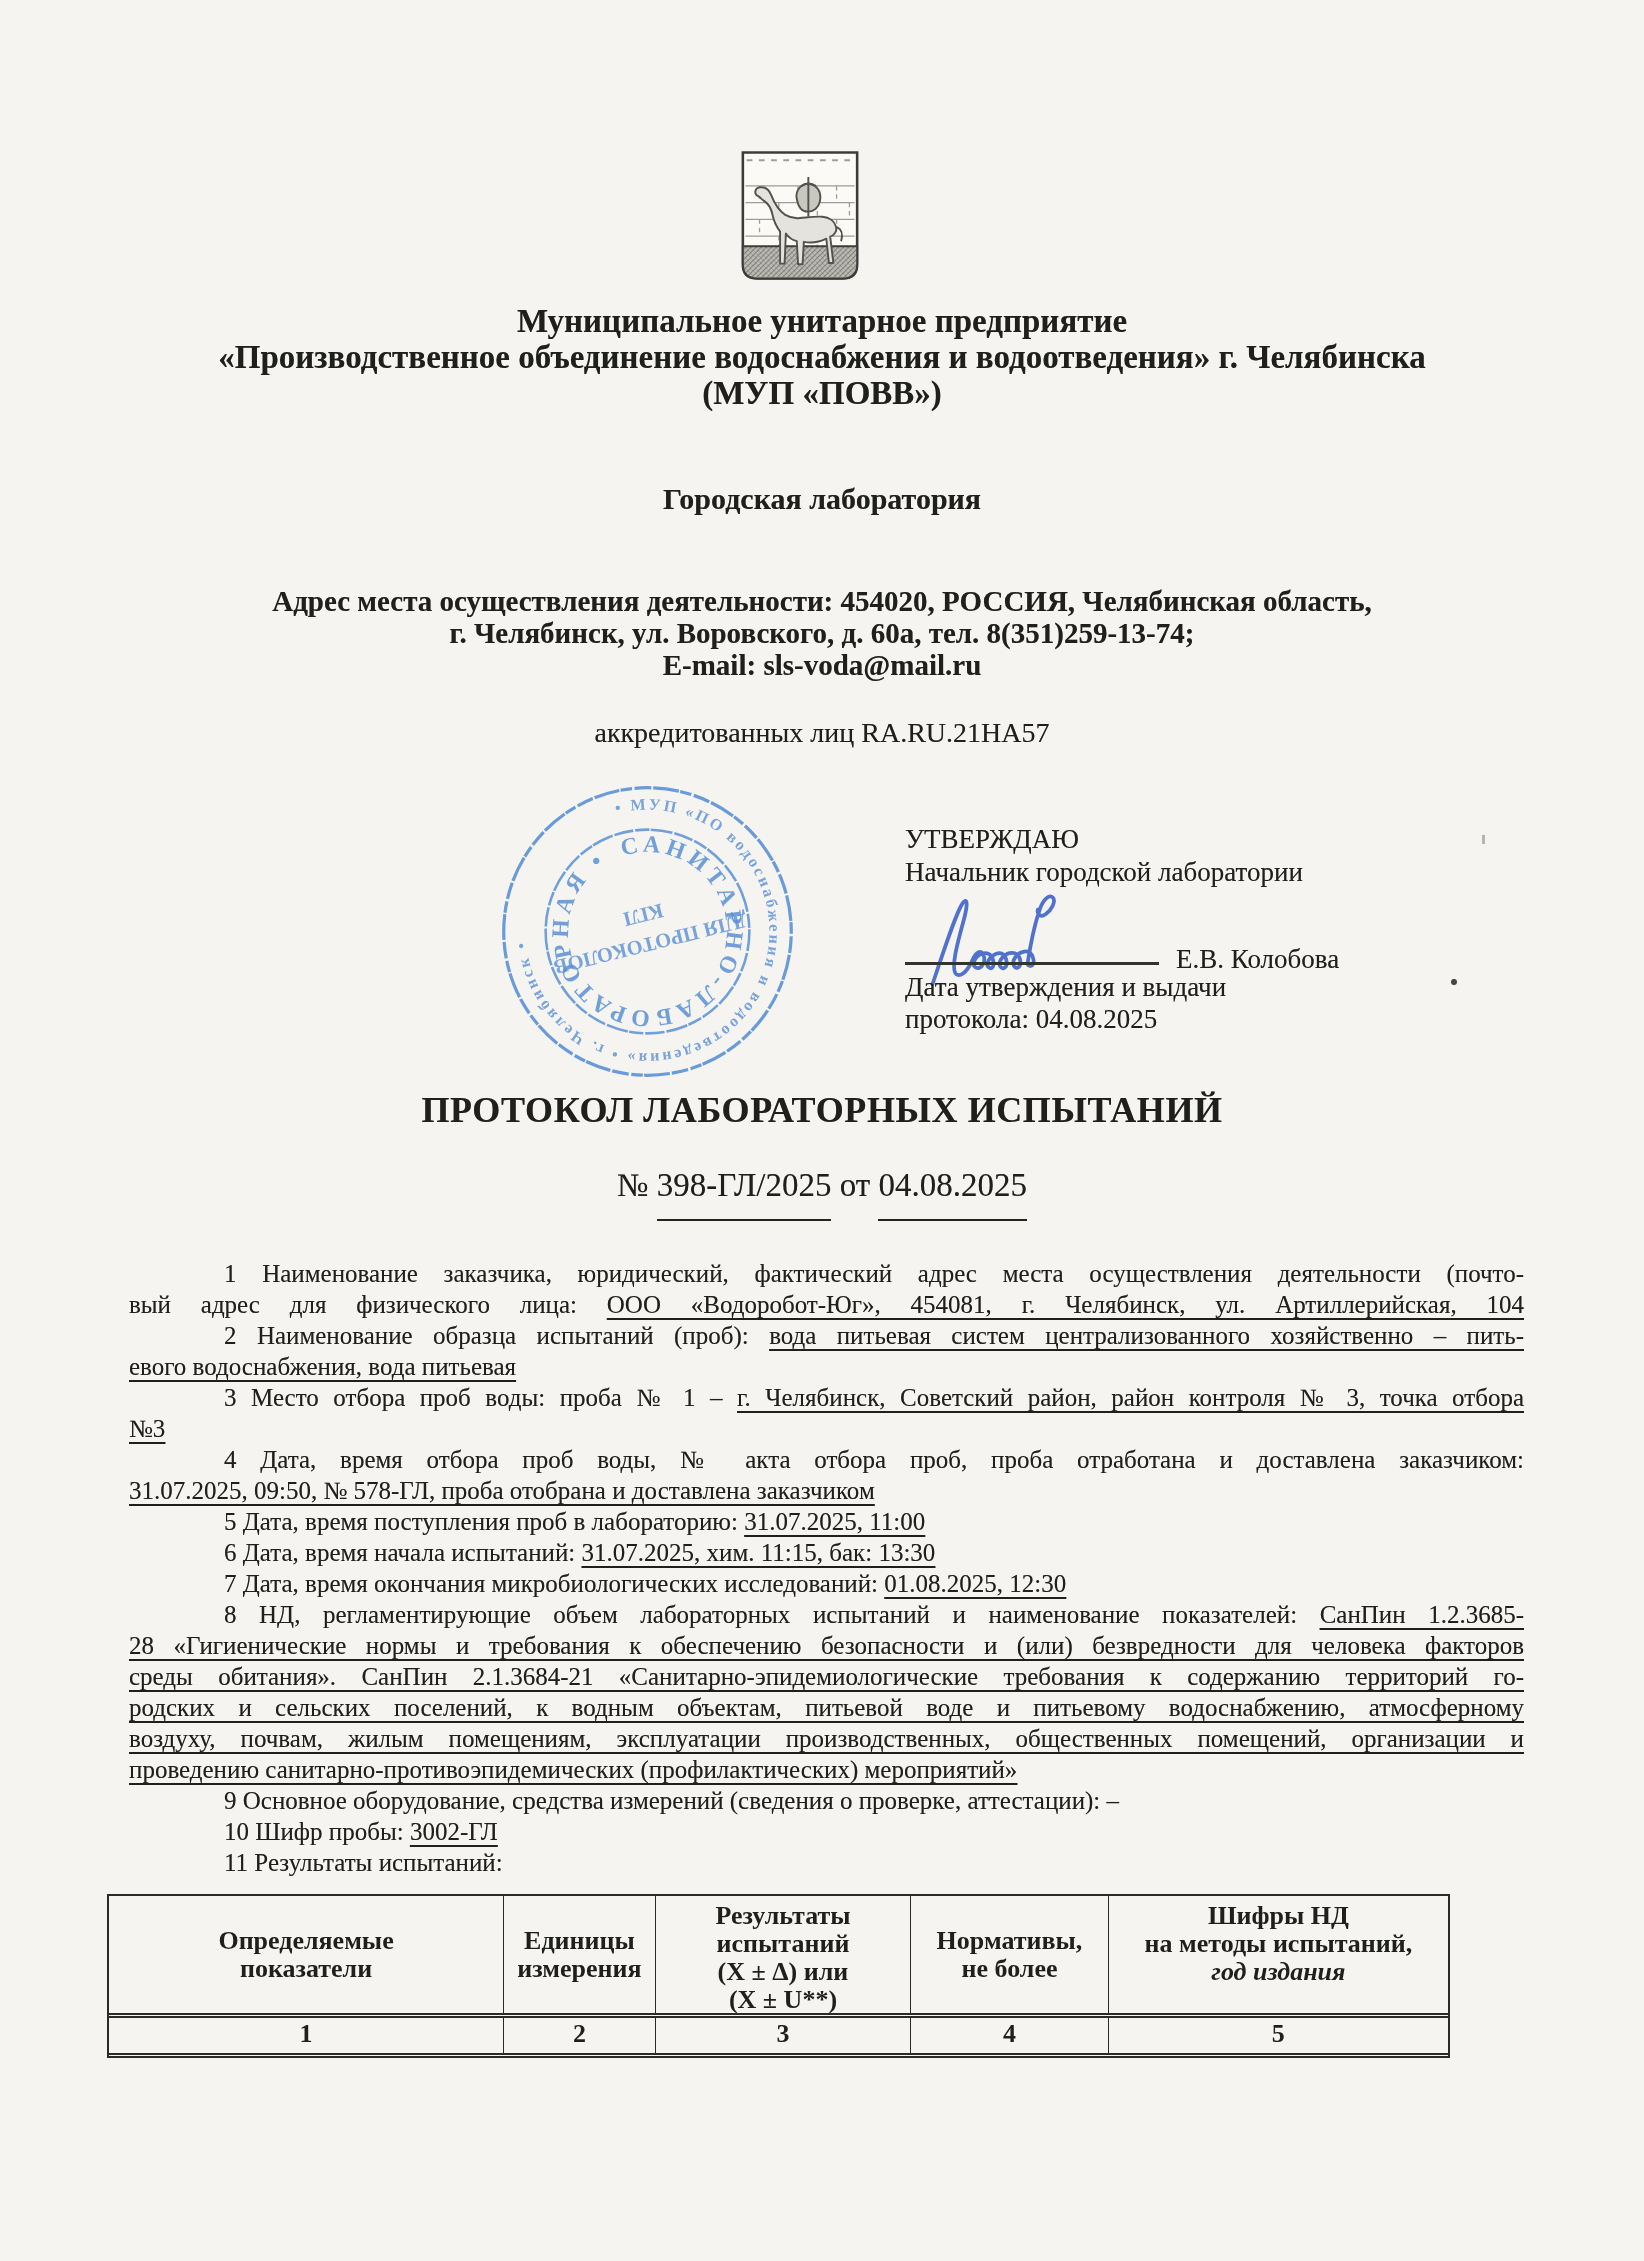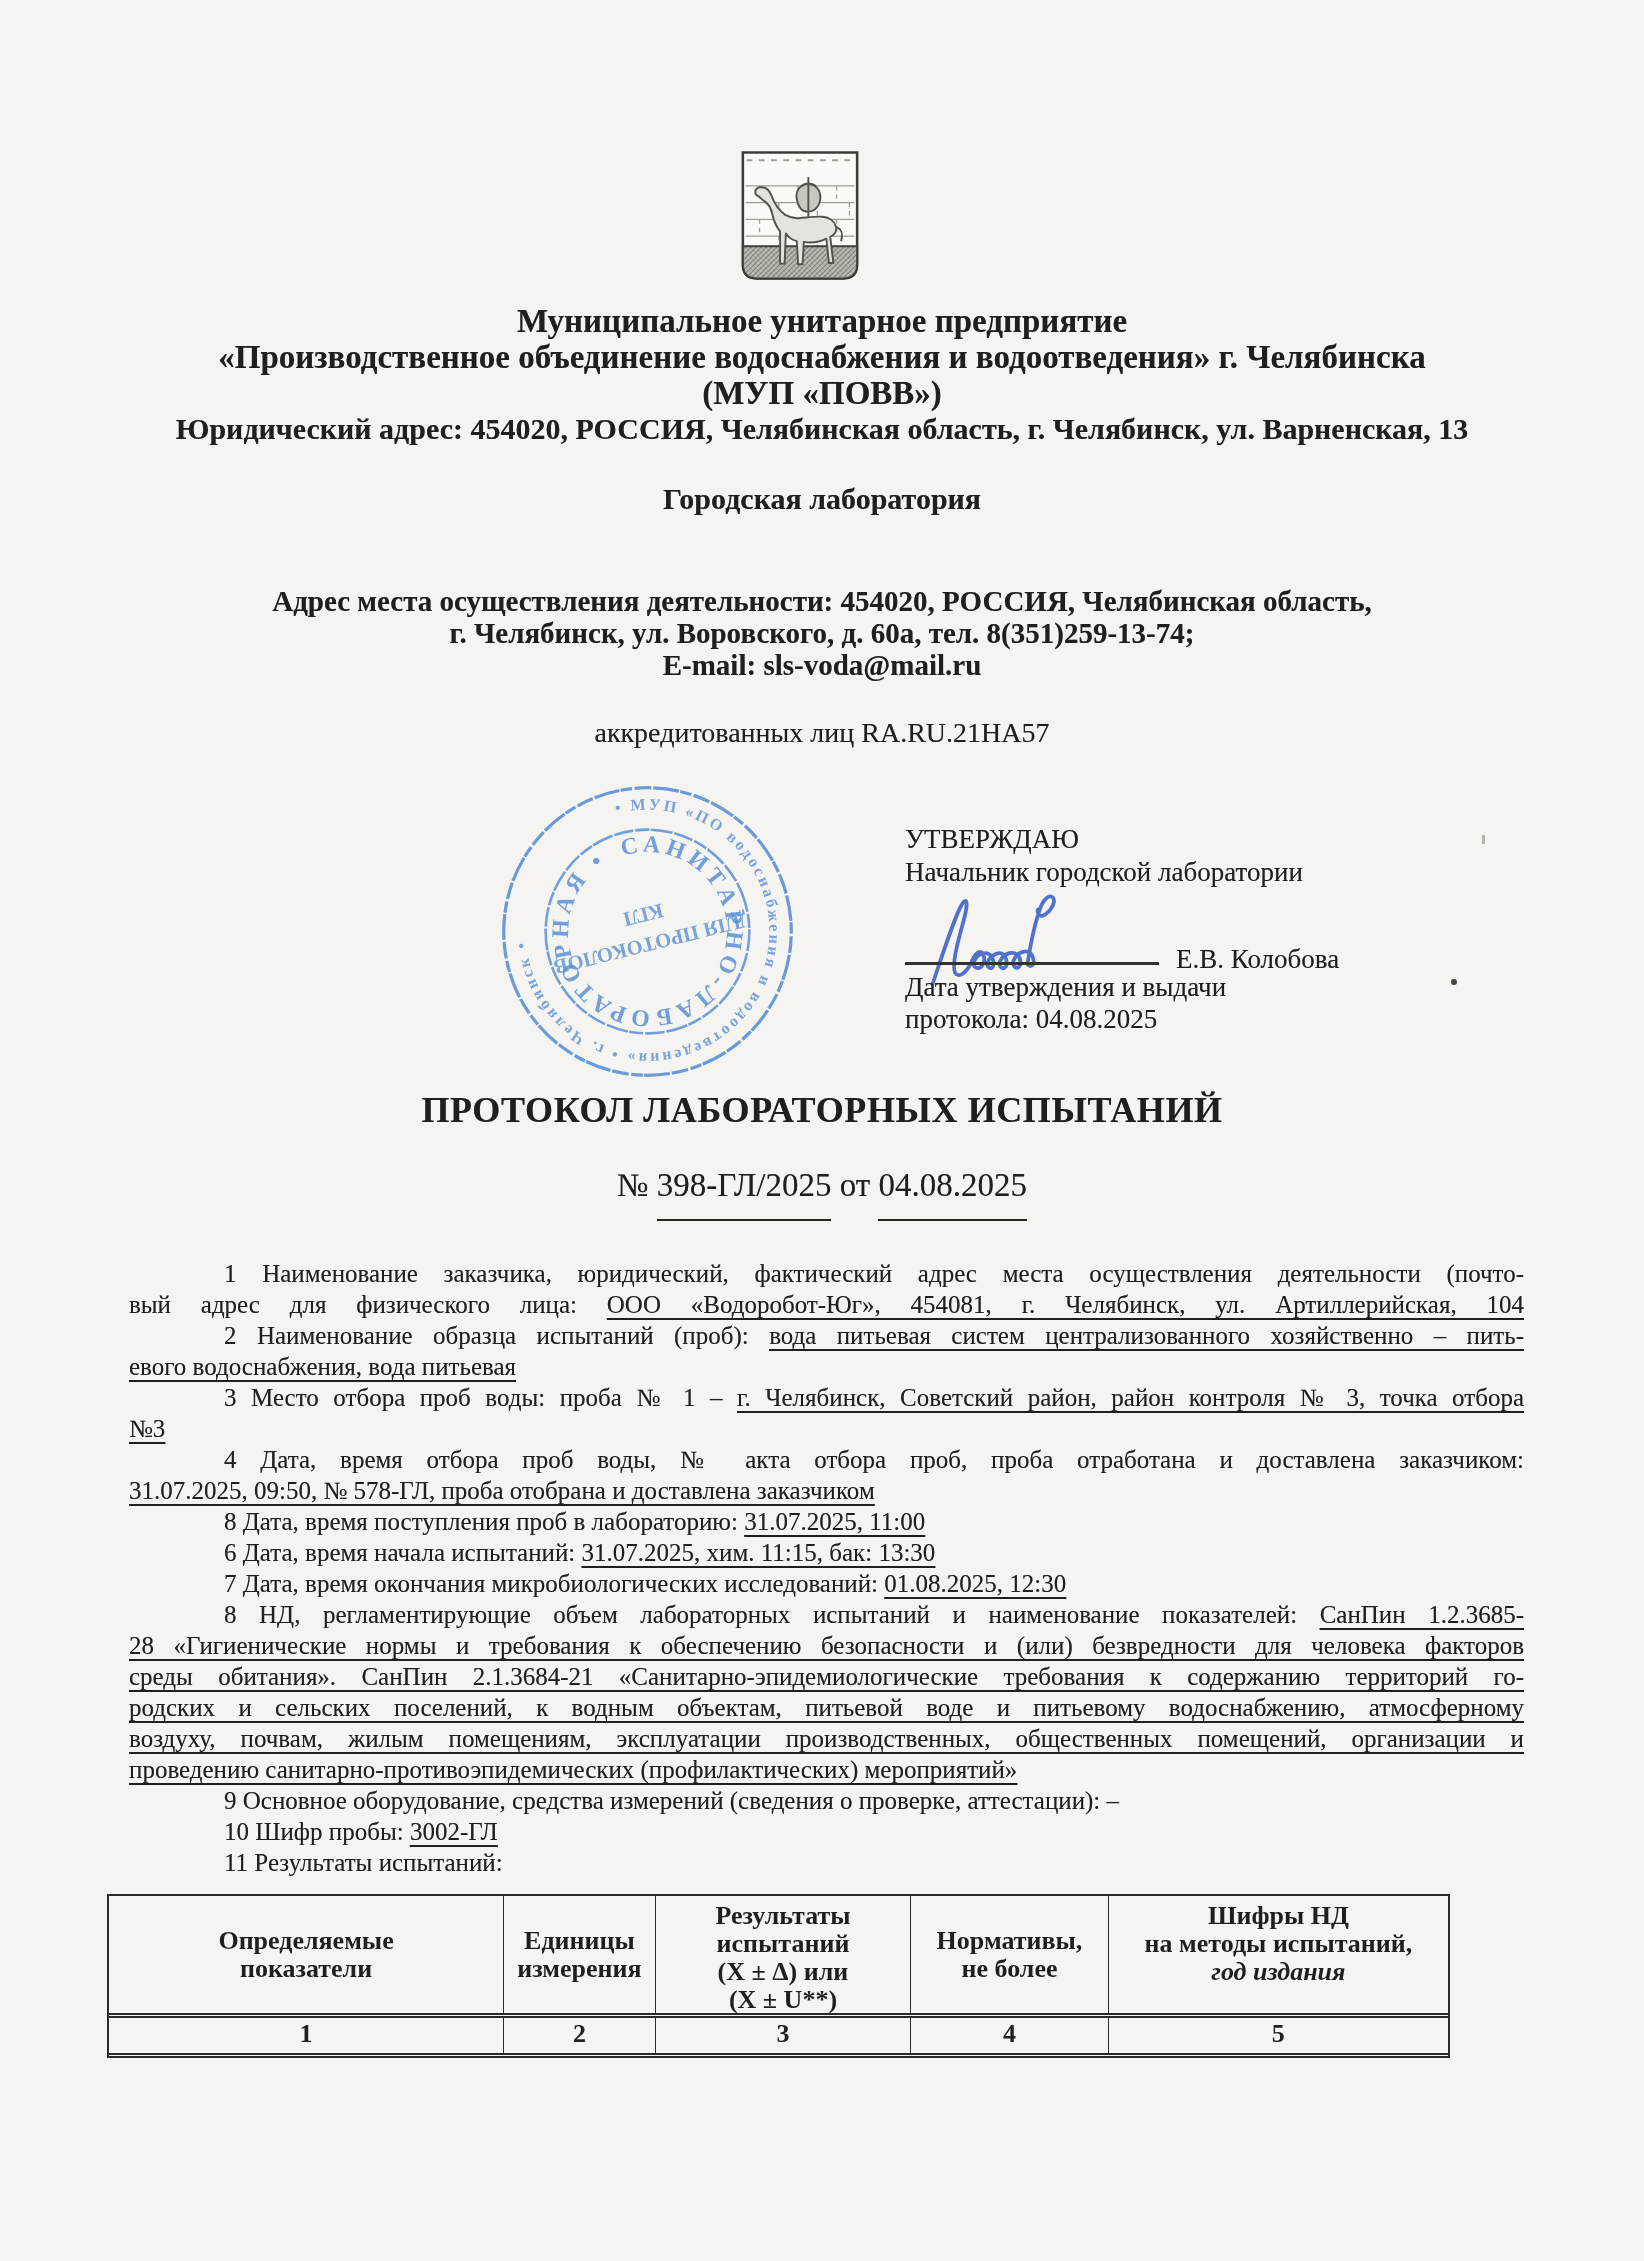--- a/index.html
+++ b/index.html
@@ -106,21 +106,20 @@
       <path d="M88,76 C85,61 97,51 108,53 C120,55 127,66 124,80 C122,90 114,96 105,96 C96,96 90,88 88,76 Z" fill="#c9c8c0" stroke="#53524c" stroke-width="3"></path>
       <path d="M106,42 V104" stroke="#53524c" stroke-width="3"></path>
       <path d="M96,56 Q106,48 118,56" fill="none" stroke="#53524c" stroke-width="3"></path>
     </g>
   </svg>
 
   <div id="org">
     <div class="org-l soft">Муниципальное унитарное предприятие</div>
     <div class="org-l soft">«Производственное объединение водоснабжения и водоотведения» г. Челябинска</div>
     <div class="org-l soft">(МУП «ПОВВ»)</div>
-    <div class="org-addr soft">Юридический адрес: 454020, РОССИЯ, Челябинская область, г. Челябинск, ул. Варненская, 13</div>
   </div>
 
   <div id="service">
     <div class="svc-l soft">Городская лаборатория</div>
   </div>
 
   <div id="activity">
     <div class="act-l soft">Адрес места осуществления деятельности: 454020, РОССИЯ, Челябинская область,</div>
     <div class="act-l soft">г. Челябинск, ул. Воровского, д. 60а, тел. 8(351)259-13-74;</div>
     <div class="act-l soft">E-mail: sls-voda@mail.ru</div>
@@ -175,21 +174,21 @@
 
   <div id="body-text" class="soft">
       <div class="bline just ind"><span>1 Наименование заказчика, юридический, фактический адрес места осуществления деятельности (почто-</span></div>
       <div class="bline just"><span>вый адрес для физического лица: </span><span class="us">ООО «Водоробот-Юг», 454081, г. Челябинск, ул. Артиллерийская, 104</span></div>
       <div class="bline just ind"><span>2 Наименование образца испытаний (проб): </span><span class="us">вода питьевая систем централизованного хозяйственно – пить-</span></div>
       <div class="bline"><span class="us">евого водоснабжения, вода питьевая</span></div>
       <div class="bline just ind"><span>3 Место отбора проб воды: проба № 1 – </span><span class="us">г. Челябинск, Советский район, район контроля № 3, точка отбора</span></div>
       <div class="bline"><span class="us">№3</span></div>
       <div class="bline just ind"><span>4 Дата, время отбора проб воды, № акта отбора проб, проба отработана и доставлена заказчиком:</span></div>
       <div class="bline"><span class="us">31.07.2025, 09:50, № 578-ГЛ, проба отобрана и доставлена заказчиком</span></div>
-      <div class="bline ind"><span>8 Дата, время поступления проб в лабораторию: </span><span class="us">31.07.2025, 11:00</span></div>
+      <div class="bline ind"><span>5 Дата, время поступления проб в лабораторию: </span><span class="us">31.07.2025, 11:00</span></div>
       <div class="bline ind"><span>6 Дата, время начала испытаний: </span><span class="us">31.07.2025, хим. 11:15, бак: 13:30</span></div>
       <div class="bline ind"><span>7 Дата, время окончания микробиологических исследований: </span><span class="us">01.08.2025, 12:30</span></div>
       <div class="bline just ind"><span>8 НД, регламентирующие объем лабораторных испытаний и наименование показателей: </span><span class="us">СанПин 1.2.3685-</span></div>
       <div class="bline just"><span class="us">28 «Гигиенические нормы и требования к обеспечению безопасности и (или) безвредности для человека факторов</span></div>
       <div class="bline just"><span class="us">среды обитания». СанПин 2.1.3684-21 «Санитарно-эпидемиологические требования к содержанию территорий го-</span></div>
       <div class="bline just"><span class="us">родских и сельских поселений, к водным объектам, питьевой воде и питьевому водоснабжению, атмосферному</span></div>
       <div class="bline just"><span class="us">воздуху, почвам, жилым помещениям, эксплуатации производственных, общественных помещений, организации и</span></div>
       <div class="bline"><span class="us">проведению санитарно-противоэпидемических (профилактических) мероприятий»</span></div>
       <div class="bline ind"><span>9 Основное оборудование, средства измерений (сведения о проверке, аттестации): –</span></div>
       <div class="bline ind"><span>10 Шифр пробы: </span><span class="us">3002-ГЛ</span></div>

